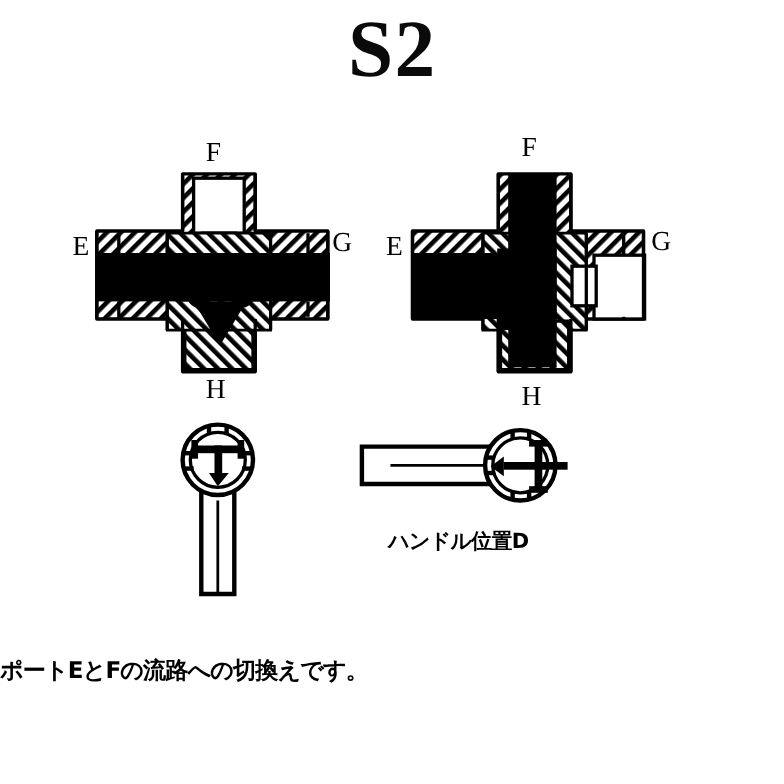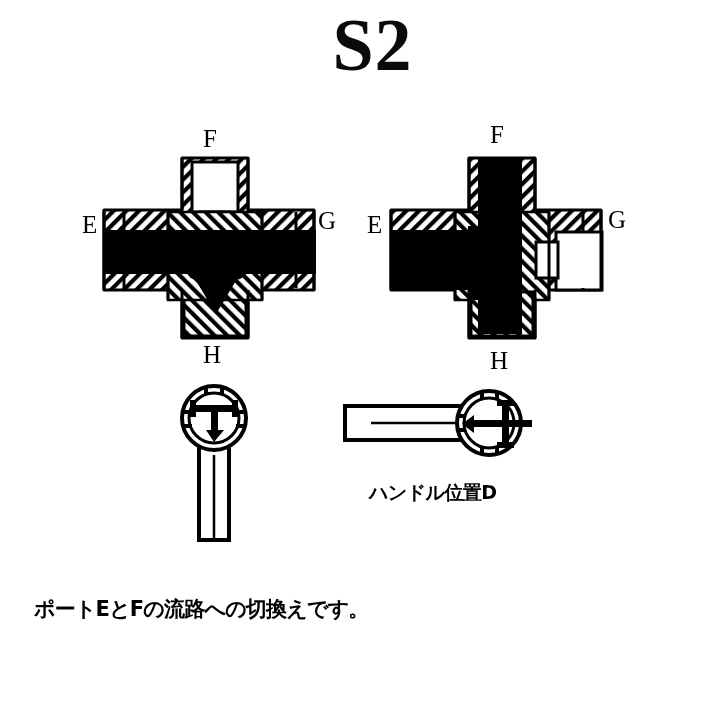--- a/index.html
+++ b/index.html
@@ -12,21 +12,21 @@
     width: 713px;
     height: 713px;
     position: relative;
     overflow: hidden;
     font-family: "Liberation Sans", "DejaVu Sans", sans-serif;
     color: #000000;
   }
 
   #sheet {
     position: absolute;
-    left: 16px; top: 0;
+    left: 0; top: 0;
     width: 615px;
     height: 713px;
   }
 
   
   #title {
     position: absolute;
     left: 0;
     top: 2px;
     width: 713px;
@@ -83,21 +83,21 @@
     font-size: 21px;
     font-weight: 700;
     line-height: 27px;
     letter-spacing: -0.8px;
     color: #000;
   }
   #note .line {
     white-space: nowrap;
     height: 27px;
   }
-  #note .line.indent { padding-left: 18px; }
+  #note .line.indent { }
 </style>
 </head>
 <body>
 
 <div id="sheet">
 
   <div id="title">S2</div>
 
   <div id="drawing">
     <svg width="713" height="600" viewBox="0 0 713 600" xmlns="http://www.w3.org/2000/svg">

